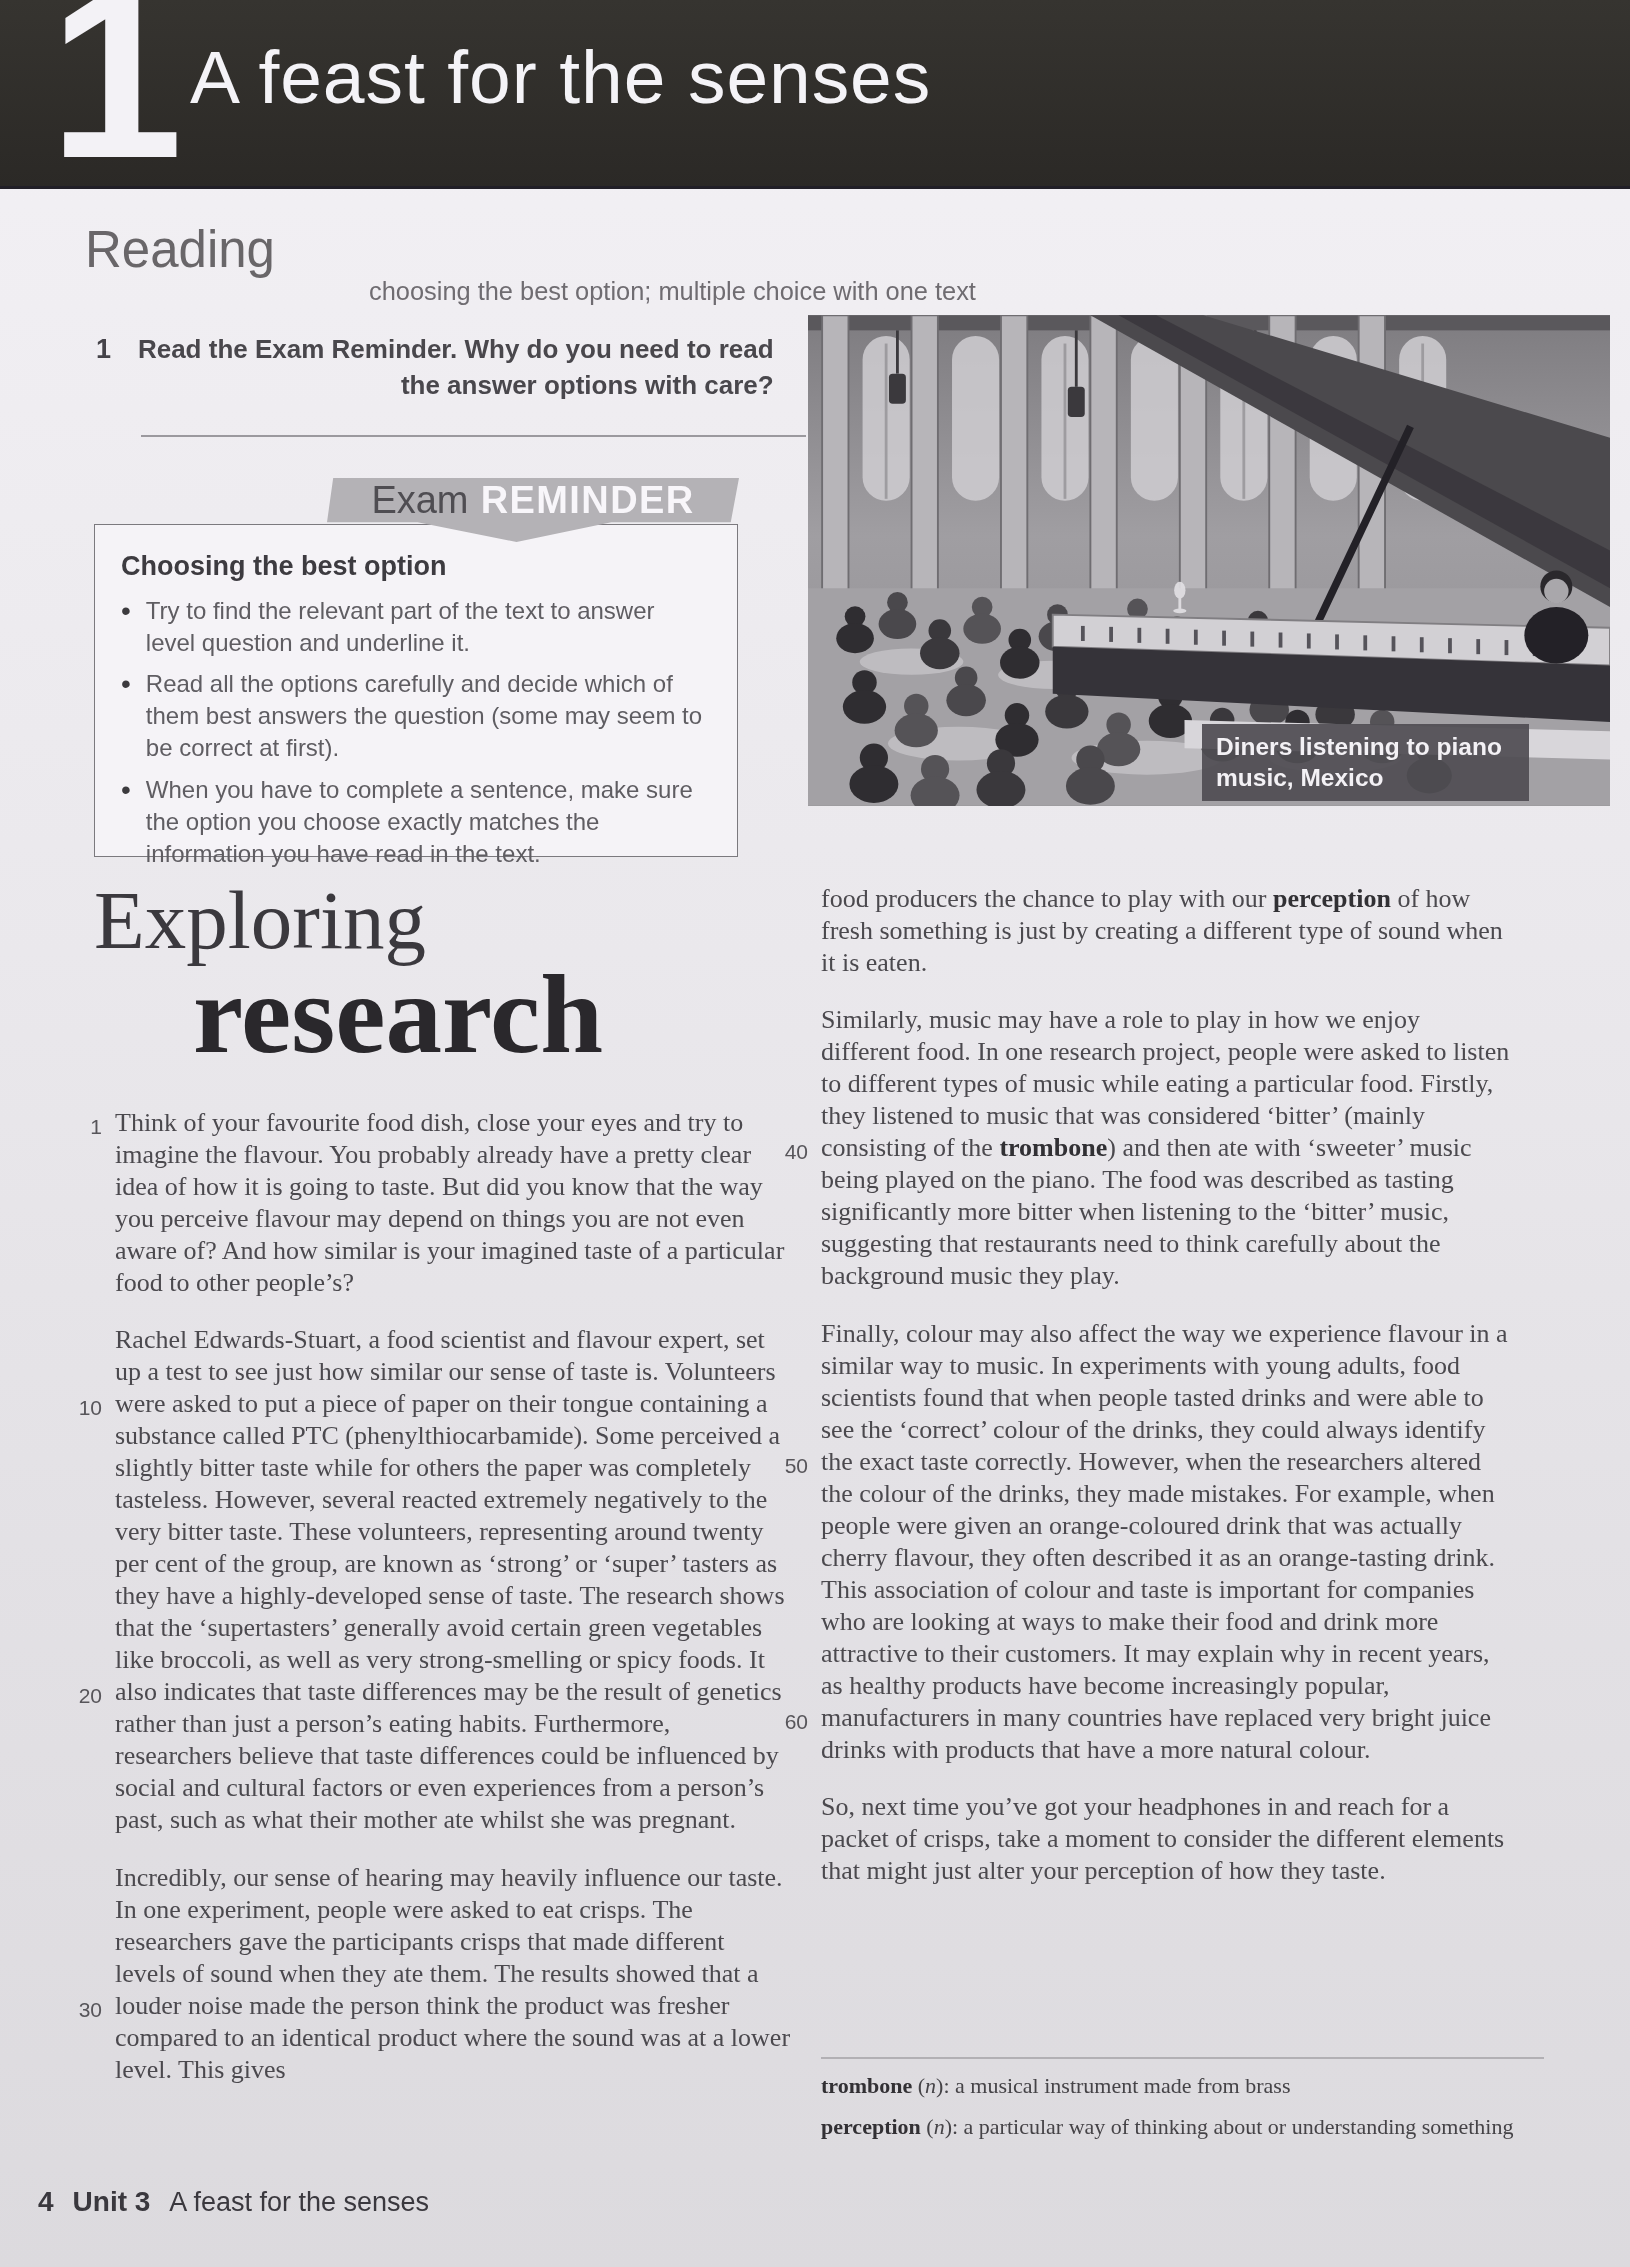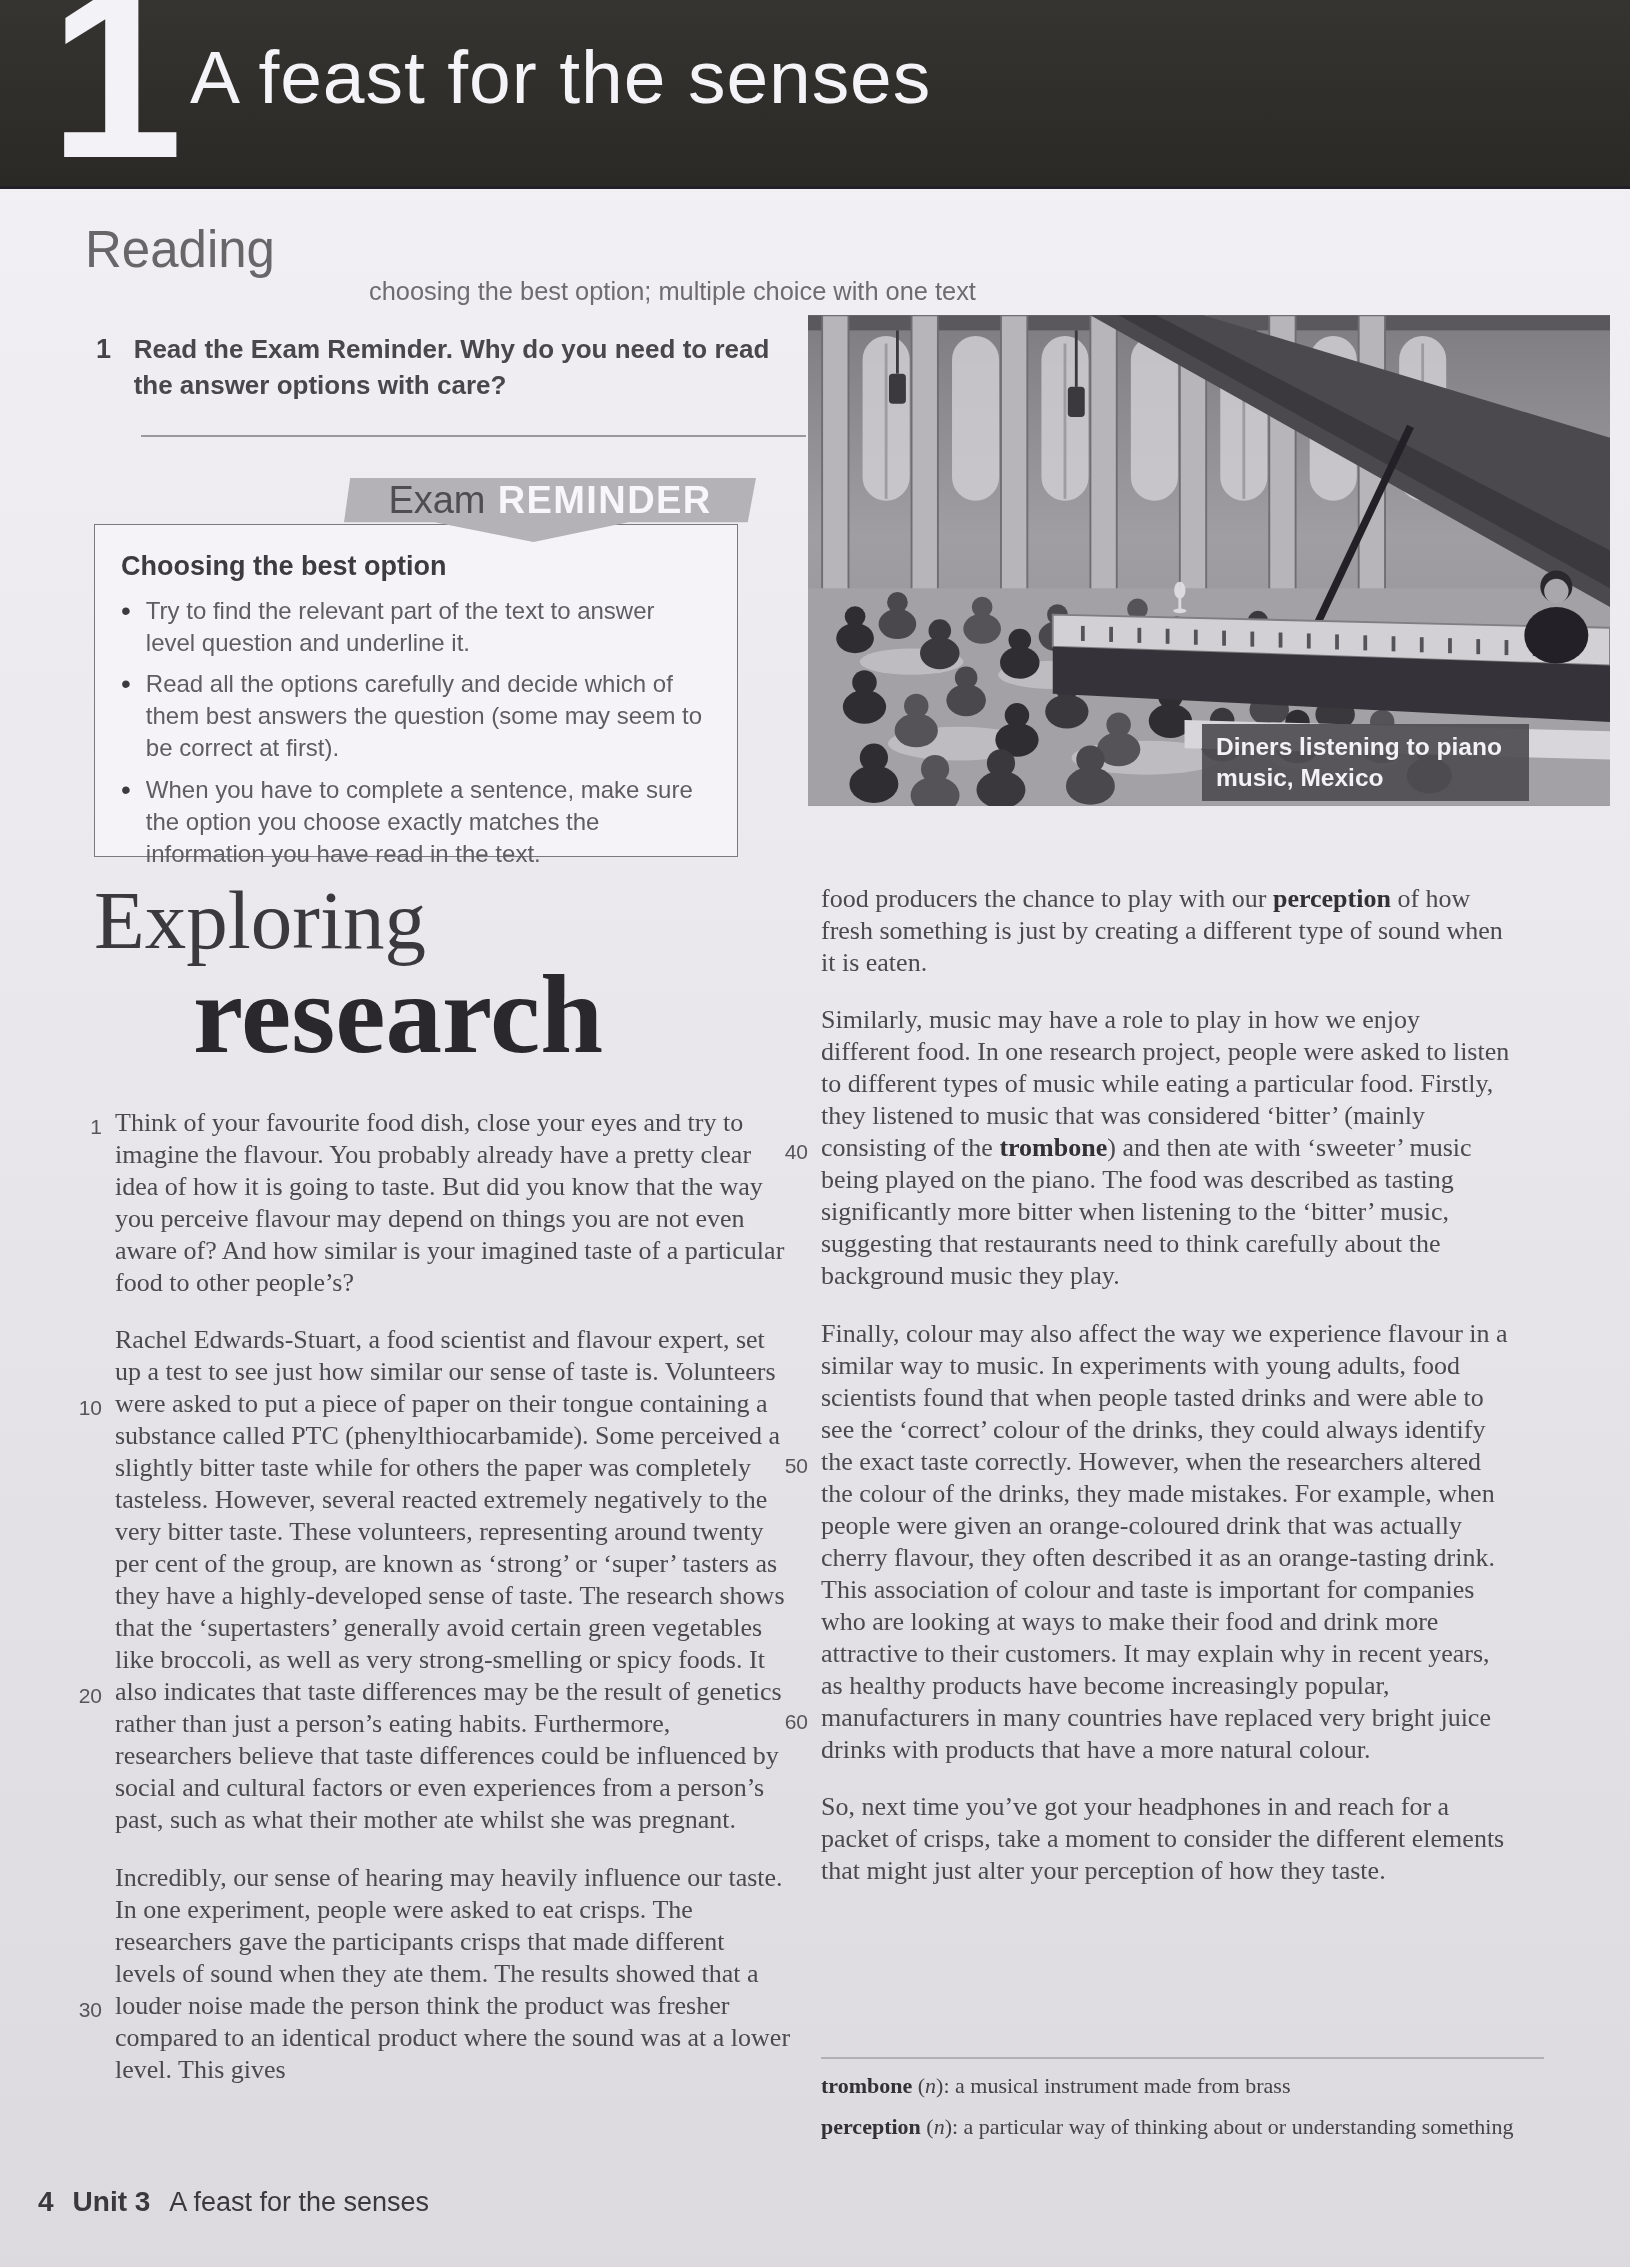--- a/index.html
+++ b/index.html
@@ -13,26 +13,26 @@
     background:linear-gradient(180deg,#363430,#2b2926);border-bottom:3.8px solid #211f27;}
   .unit-number{position:absolute;left:49px;top:-47px;font-size:241px;font-weight:bold;
     color:#f3f2f6;line-height:1;letter-spacing:-3.8px;}
   .unit-title{position:absolute;left:190px;top:32px;font-size:75px;font-weight:400;
     color:#f4f3f7;letter-spacing:0.9px;line-height:1.2;}
   
   .reading-heading{position:absolute;left:85px;top:224px;font-size:51px;color:#696669;line-height:1;}
   .reading-subheading{position:absolute;left:369px;top:277px;font-size:25.4px;color:#6f6c71;}
   .exercise{position:absolute;left:96px;top:331px;display:flex;gap:22.6px;}
   .exercise-number{font-size:27px;font-weight:bold;color:#454349;line-height:36px;}
-  .exercise-prompt{width:640px;font-size:26px;font-weight:bold;color:#49474c;line-height:36px;}
+  .exercise-prompt{width:640px;font-size:26px;font-weight:bold;color:#49474c;line-height:36px;text-align:right;}
   .divider-rule{position:absolute;left:141px;top:435px;width:665px;height:1.9px;background:#9b999e;}
   
   .reminder-box{position:absolute;left:94px;top:524px;width:644px;height:333px;
     background:#f5f3f7;border:1.9px solid #7b797e;box-sizing:border-box;}
-  .exam-banner{position:absolute;left:249px;top:-47px;width:412px;height:64px;background:#b4b2b6;
+  .exam-banner{position:absolute;left:232px;top:-47px;width:412px;height:64px;background:#b4b2b6;
     clip-path:polygon(1.5% 0,100% 0,98% 69%,69% 69%,46% 100%,22% 69%,0 69%);}
   .exam-banner-inner{position:absolute;left:0;right:0;top:0;height:45px;display:flex;
     align-items:center;justify-content:center;gap:12.2px;font-size:38px;}
   .exam-label{color:#4f4d52;}
   .reminder-label{color:#f8f6fa;font-weight:bold;letter-spacing:1.4px;}
   .reminder-content{padding:26px 22.6px 0 26px;}
   .reminder-title{font-size:27px;font-weight:bold;color:#3d3b40;margin:0 0 13px 0;}
   .reminder-bullets{margin:0;padding:0;list-style:none;}
   .reminder-bullets li{display:flex;gap:15px;margin-bottom:9.4px;}
   .bullet-dot{font-size:28px;line-height:32px;color:#3c3a3e;}

